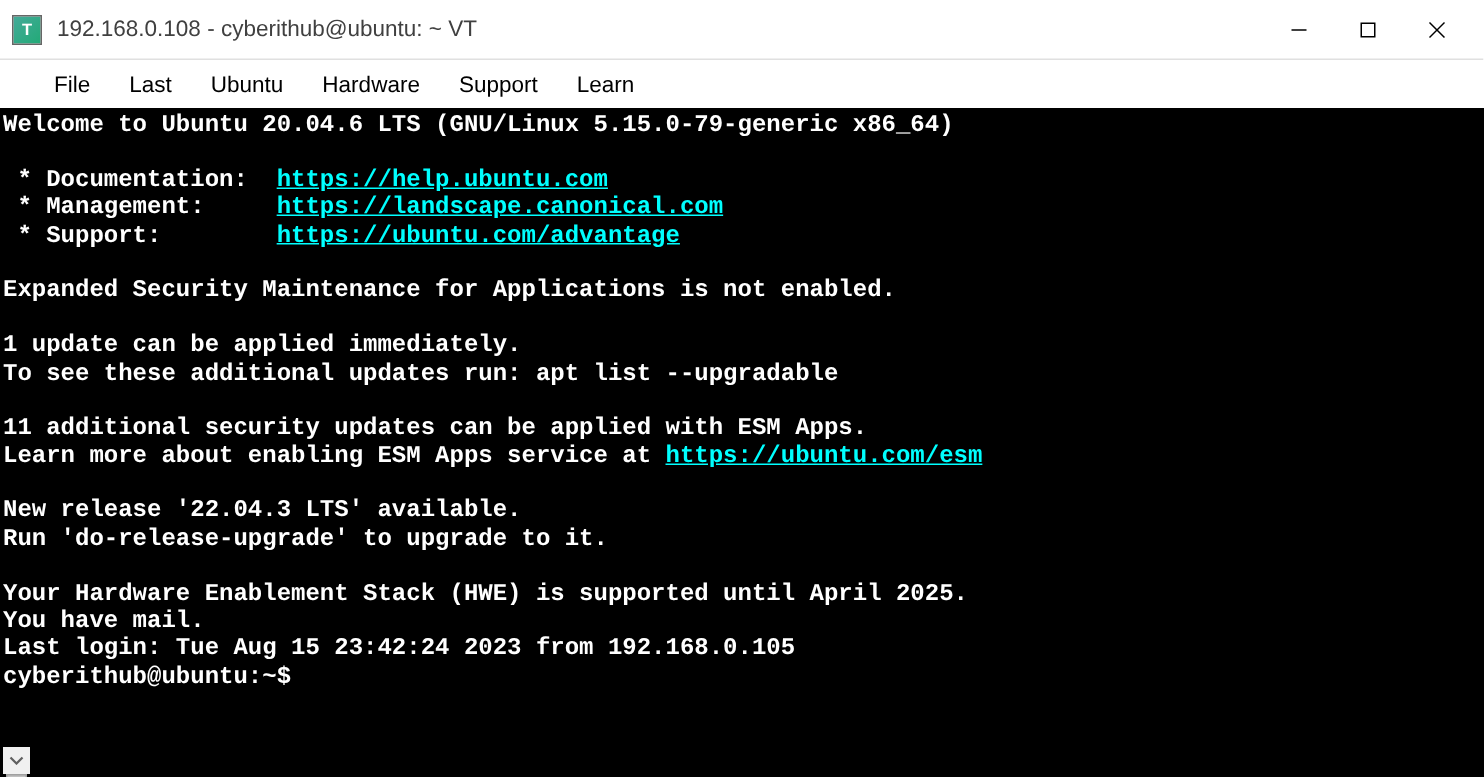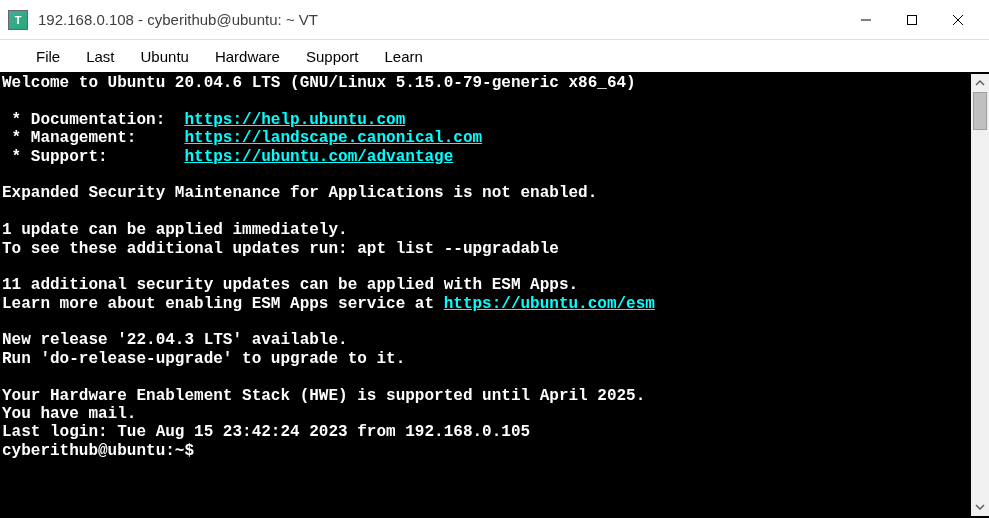--- a/index.html
+++ b/index.html
@@ -73,20 +73,21 @@
       height: calc(518px - 72px);
       background: #000;
       color: #fff;
       font-family: 'Courier New', Consolas, monospace;
       font-size: 16px;
       font-weight: bold;
       padding: 2px 0 2px 2px;
       overflow-y: auto;
       position: relative;
       display: flex;
+      flex-direction: column;
     }
     .terminal-content {
       flex: 1;
       white-space: pre;
       line-height: 1.15;
     }
     .terminal-link {
       color: #00ffff;
       text-decoration: underline;
     }

